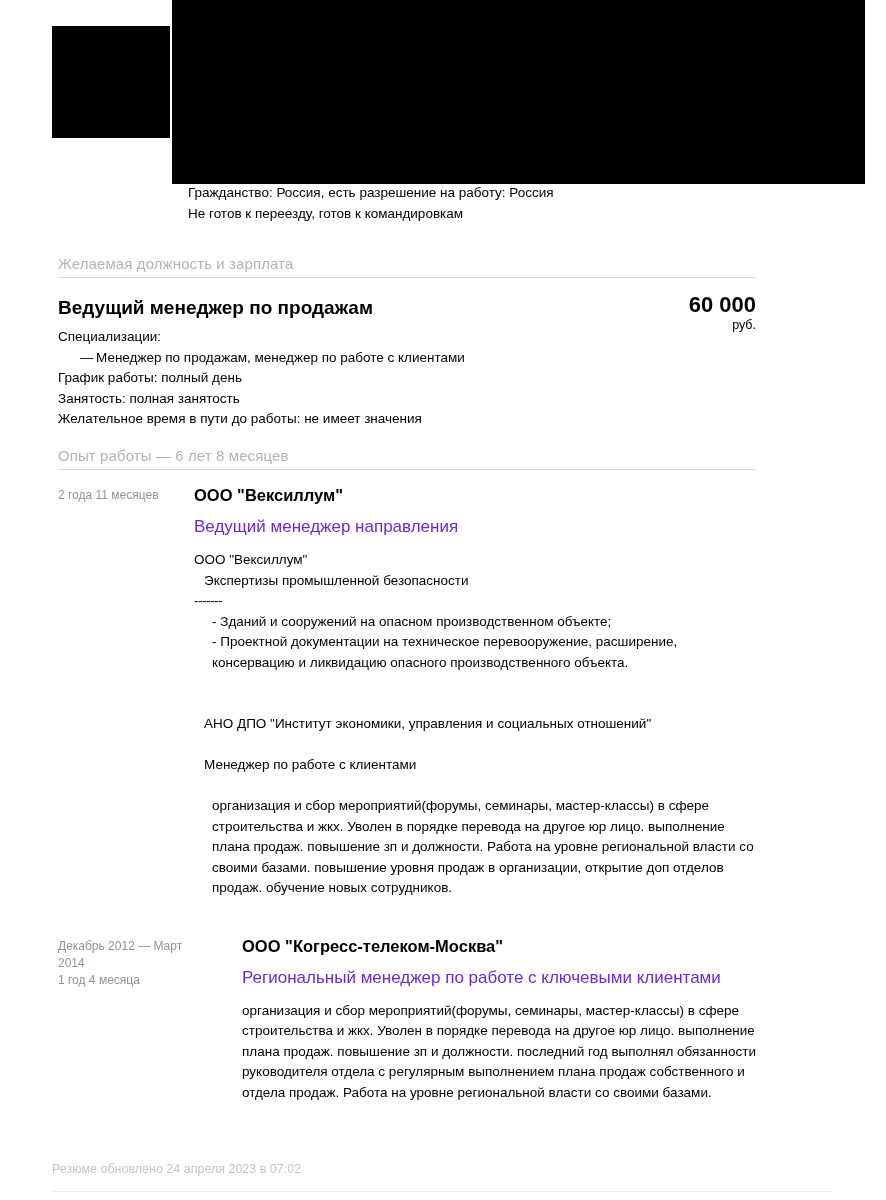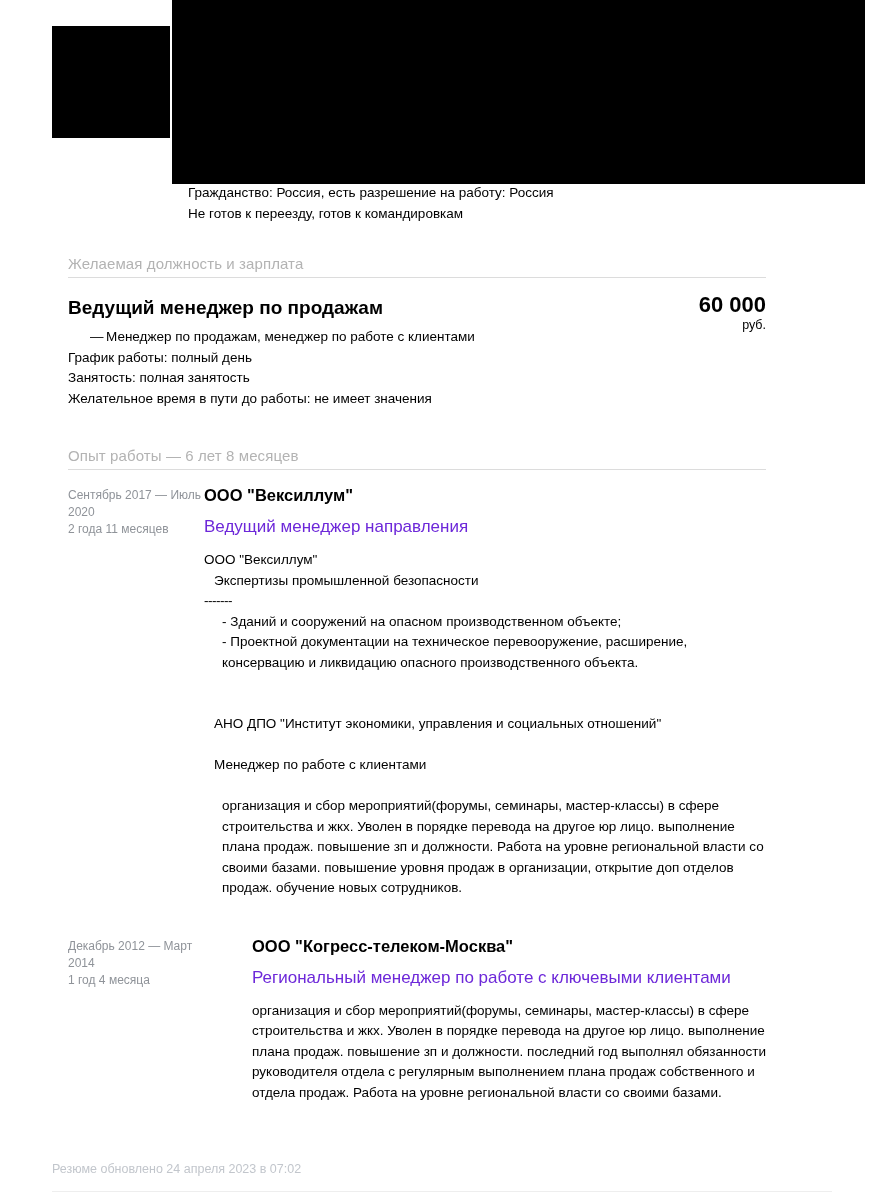--- a/index.html
+++ b/index.html
@@ -46,21 +46,21 @@
   .contact-line {
     font-size: 13.5px;
     line-height: 21px;
     color: #000000;
     white-space: nowrap;
   }
 
   
   .section {
     position: absolute;
-    left: 16px;
+    left: 6px;
     width: 804px;
   }
   .section-head {
     margin-left: 52px;
     margin-right: 54px;
     font-size: 15px;
     color: #b3b3b3;
     padding-bottom: 5px;
     border-bottom: 1px solid #dcdcdc;
     font-weight: normal;
@@ -195,38 +195,38 @@
   <div class="contact-line">Гражданство: Россия, есть разрешение на работу: Россия</div>
   <div class="contact-line">Не готов к переезду, готов к командировкам</div>
 </div>
 
 <div class="section" id="section-position">
   <div class="section-head">Желаемая должность и зарплата</div>
 
   <div id="position-body">
     <div id="position-left">
       <div class="job-title-wanted">Ведущий менеджер по продажам</div>
+      <div class="plain-line">Специализации:</div>
       <div class="spec-item"><span class="spec-dash">—</span><span>Менеджер по продажам, менеджер по работе с клиентами</span></div>
       <div class="plain-line">График работы: полный день</div>
       <div class="plain-line">Занятость: полная занятость</div>
       <div class="plain-line">Желательное время в пути до работы: не имеет значения</div>
     </div>
     <div id="position-right">
       <div class="salary-amount">60 000</div>
       <div class="salary-currency">руб.</div>
     </div>
   </div>
 </div>
 
 <div class="section" id="section-experience">
   <div class="section-head">Опыт работы — 6 лет 8 месяцев</div>
 
   <div class="job">
     <div class="job-dates">
-      <div>Сентябрь 2017 — Июль 2020</div>
       <div>2 года 11 месяцев</div>
     </div>
     <div class="job-body">
       <div class="company">ООО "Вексиллум"</div>
       <div class="position">Ведущий менеджер направления</div>
       <div class="desc">
           <p>ООО "Вексиллум"</p>
           <p class="indent-1">Экспертизы промышленной безопасности</p>
           <p class="dashes">-------</p>
           <p class="indent-2">- Зданий и сооружений на опасном производственном объекте;</p>

